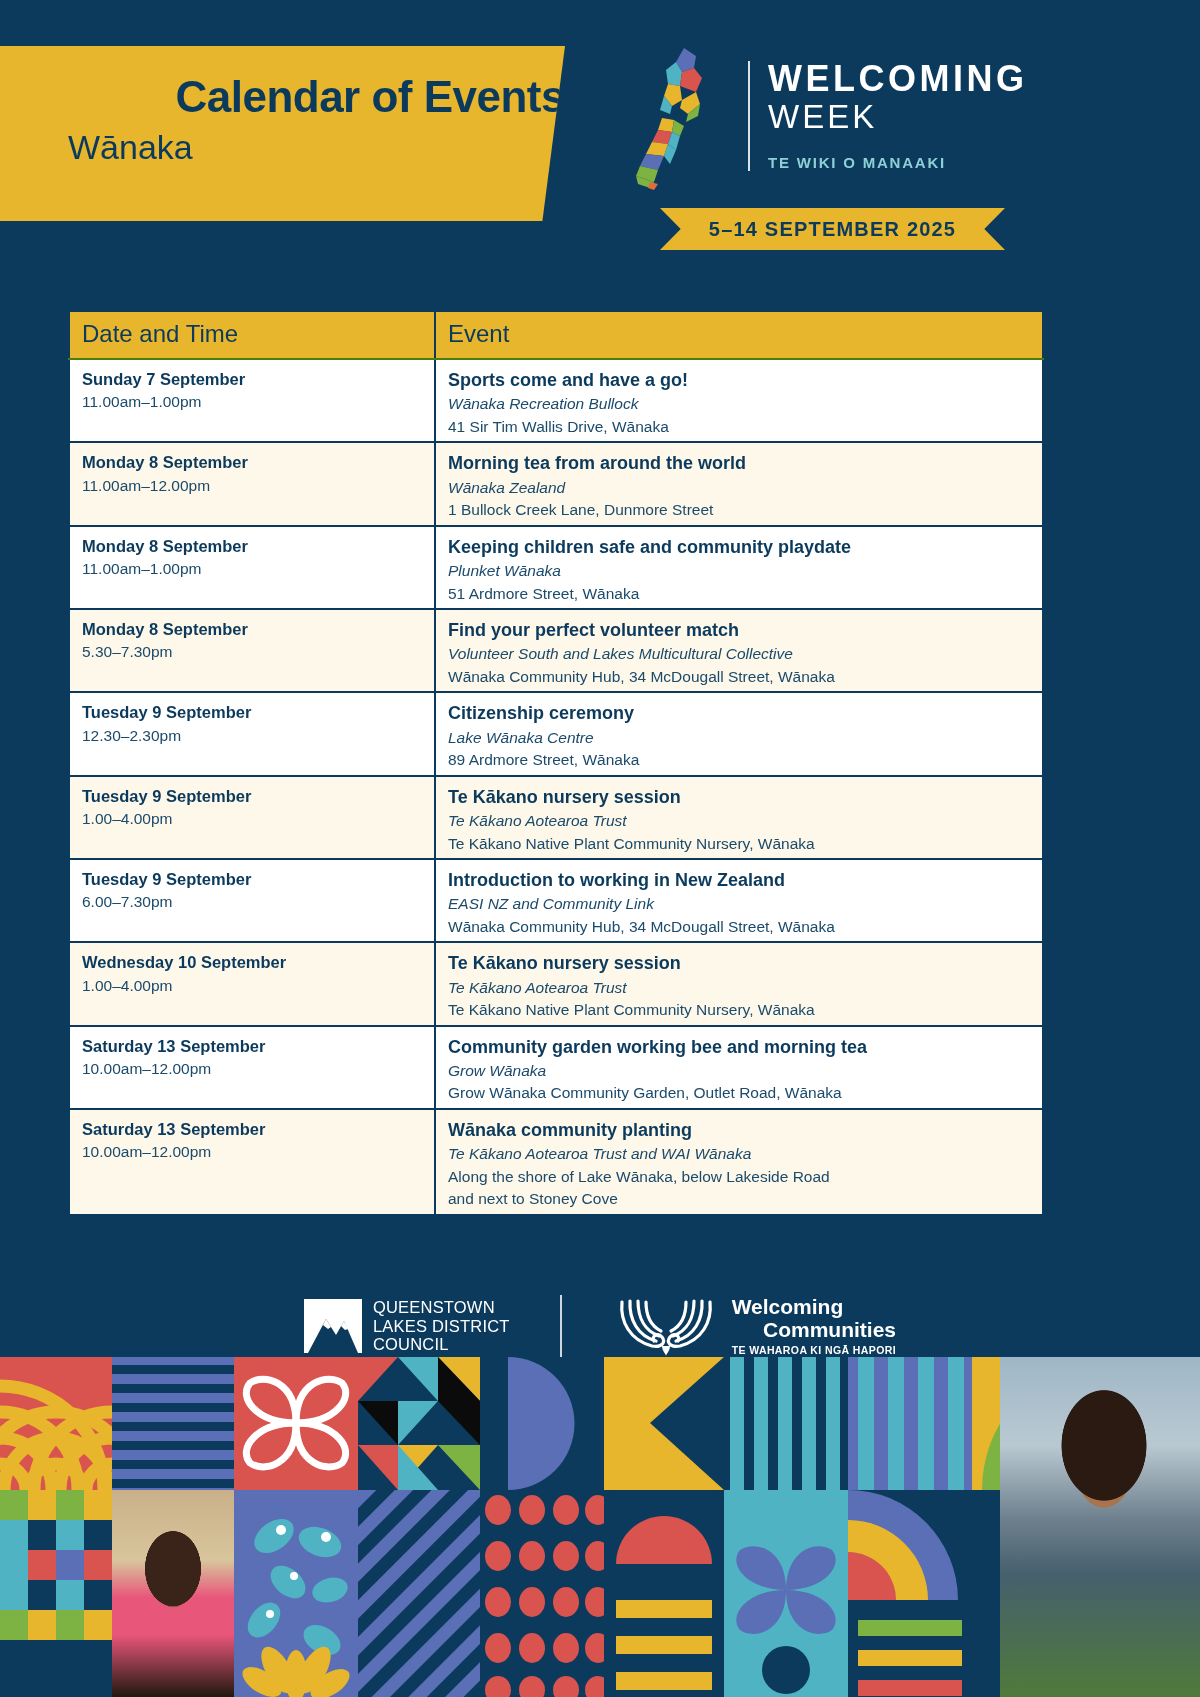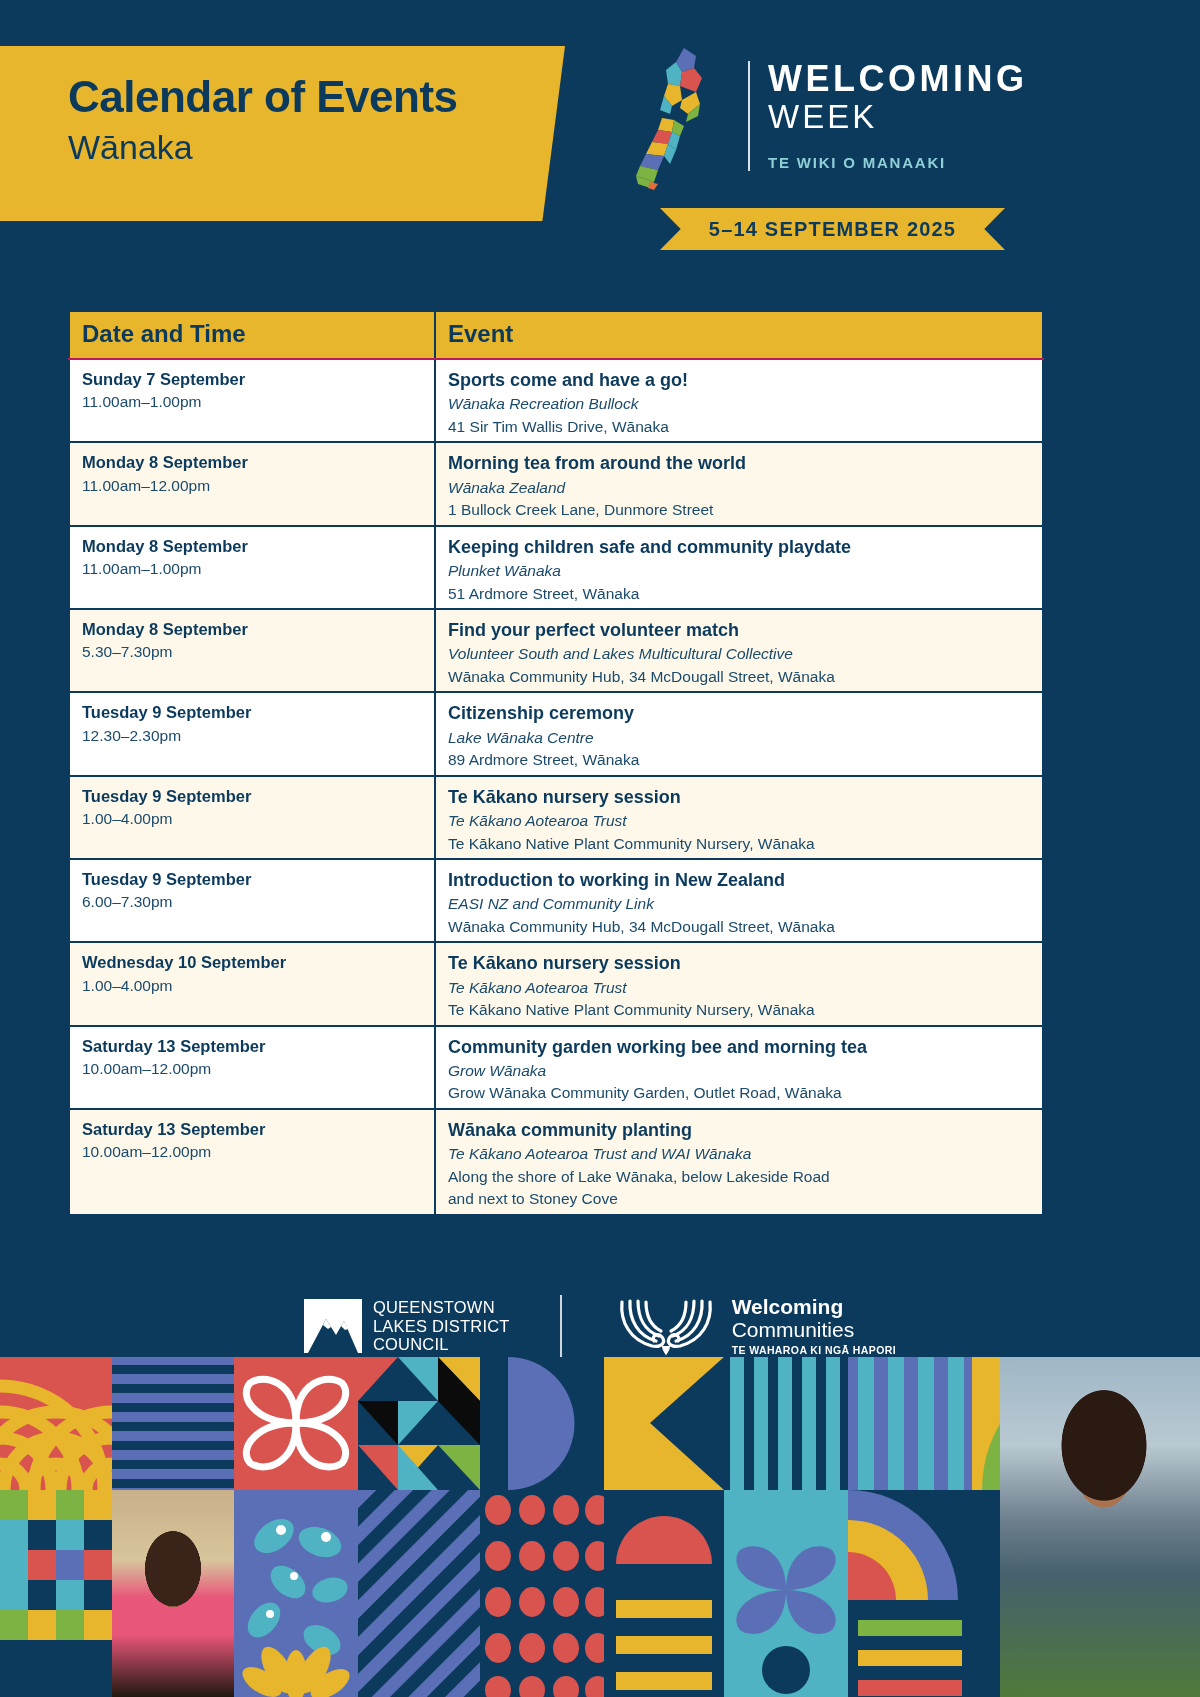--- a/index.html
+++ b/index.html
@@ -15,21 +15,21 @@
   
   .title-banner {
     position: absolute; left: 0; top: 46px;
     width: 565px; height: 175px;
     background: #e8b62c;
     clip-path: polygon(0 0, 100% 0, 96% 100%, 0 100%);
     padding: 26px 0 0 68px;
   }
   .title-main {
     font-size: 44px; font-weight: bold; color: #0b3a5d;
-    letter-spacing: -0.5px; line-height: 1.15;
+    letter-spacing: -0.5px; line-height: 1.15; text-align: right;
   }
   .title-sub {
     font-size: 34px; color: #0b3a5d; font-weight: normal;
     line-height: 1.2; margin-top: 4px;
   }
 
   .logo-zone {
     position: absolute; left: 610px; top: 38px;
     width: 470px; height: 155px;
     display: flex; align-items: center; gap: 18px;
@@ -64,24 +64,24 @@
     position: absolute; left: 68px; top: 310px;
     width: 976px;
     border-collapse: collapse;
     border: 2px solid #0b3a5d;
   }
   .events-table th {
     background: #e8b62c;
     color: #0b3a5d;
     text-align: left;
     font-size: 24px;
-    font-weight: bold;
+    font-weight: normal;
     padding: 8px 12px 10px 12px;
     border-right: 2px solid #0b3a5d;
-    border-bottom: 2px solid #be185d;
+    border-bottom: 2px solid #4d7c0f;
   }
   .events-table th:last-child { border-right: none; }
   .events-table td {
     vertical-align: top;
     padding: 9px 12px 3px 12px;
     border-right: 2px solid #0b3a5d;
     border-bottom: 2px solid #0b3a5d;
     color: #1b4a6b;
   }
   .events-table td:last-child { border-right: none; }
@@ -111,21 +111,21 @@
     display: flex; align-items: center; justify-content: center; gap: 50px;
   }
   .qldc { display: flex; align-items: center; gap: 11px; }
   .qldc-mark { width: 58px; height: 54px; }
   .qldc-text { color: #ffffff; font-size: 16.5px; line-height: 1.12; letter-spacing: .2px; }
   .footer-divider { width: 2px; height: 62px; background: #ffffff; opacity: .8; }
   .wc { display: flex; align-items: center; gap: 12px; }
   .wc-mark { width: 108px; height: 60px; }
   .wc-text { color: #ffffff; }
   .wc-l1 { font-size: 21px; font-weight: bold; line-height: 1.05; }
-  .wc-l2 { font-size: 21px; font-weight: normal; line-height: 1.05; }
+  .wc-l2 { font-size: 21px; font-weight: bold; line-height: 1.05; text-align: right; }
   .wc-l3 { font-size: 10.5px; font-weight: bold; letter-spacing: .4px; margin-top: 3px; }
 
   
   .pattern-band {
     position: absolute; left: 0; top: 1340px;
     width: 1200px; height: 357px;
     overflow: hidden;
   }
   .tile { position: absolute; overflow: hidden; }
   .photo-tile { position: absolute; overflow: hidden; }

